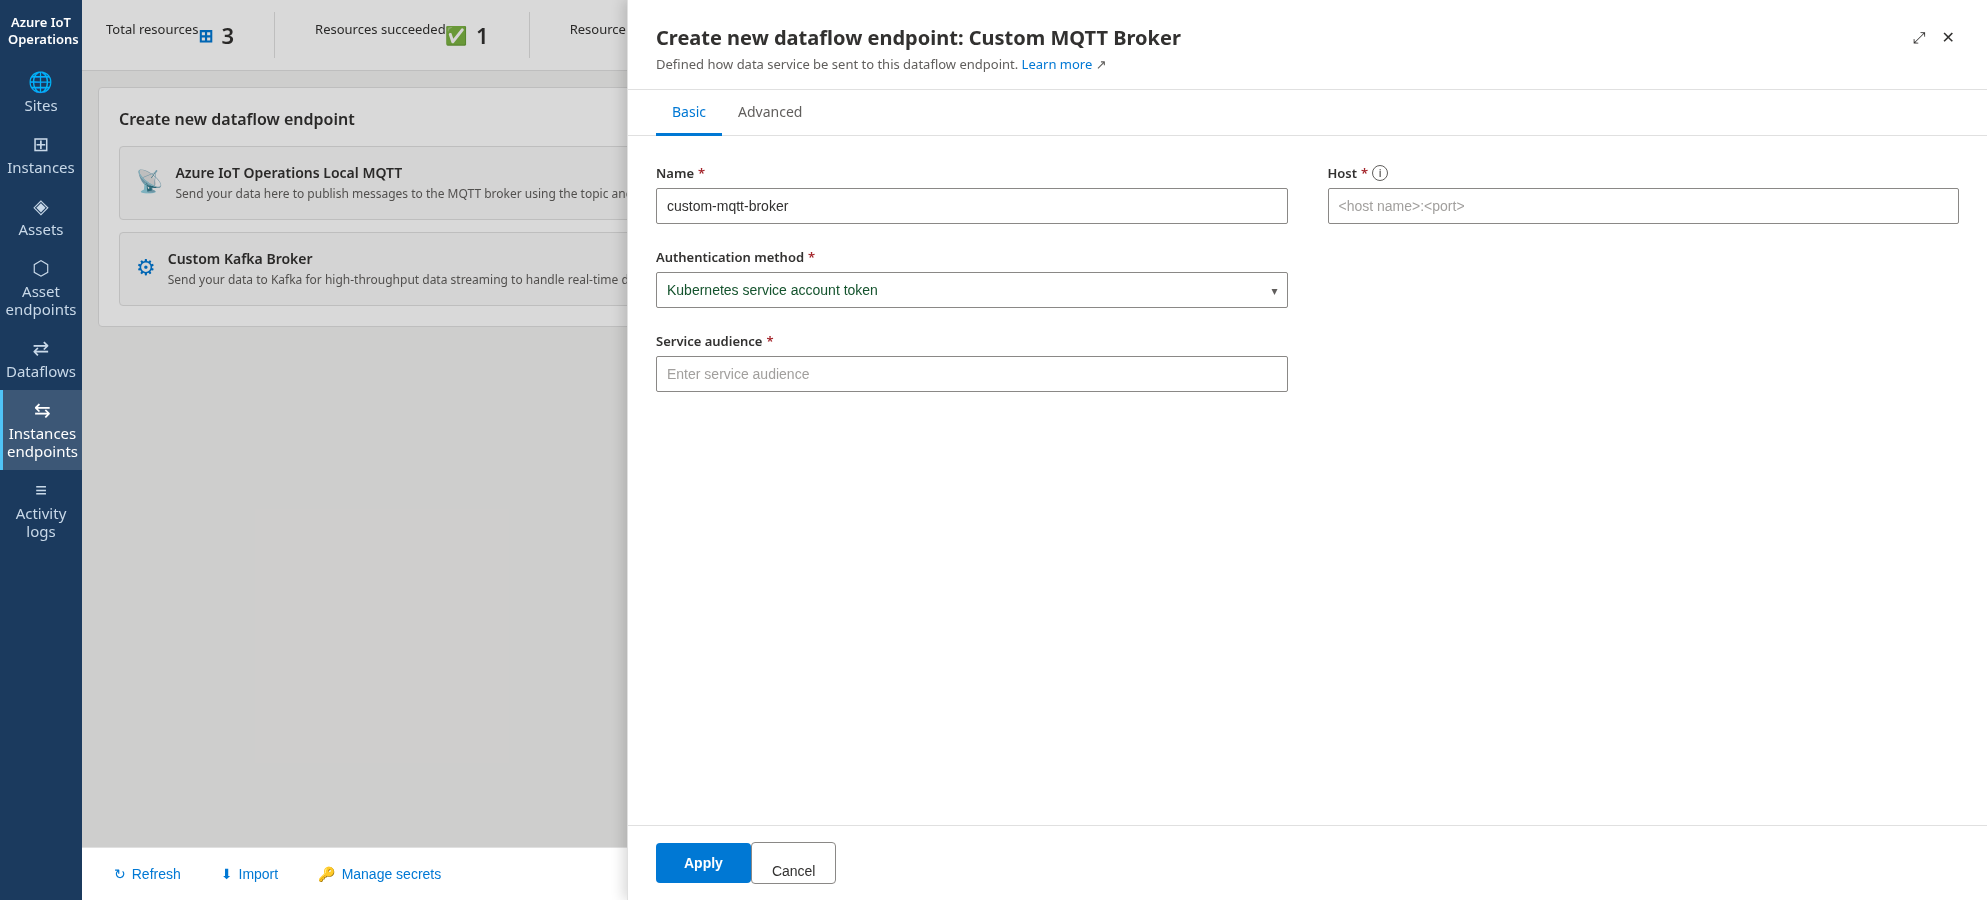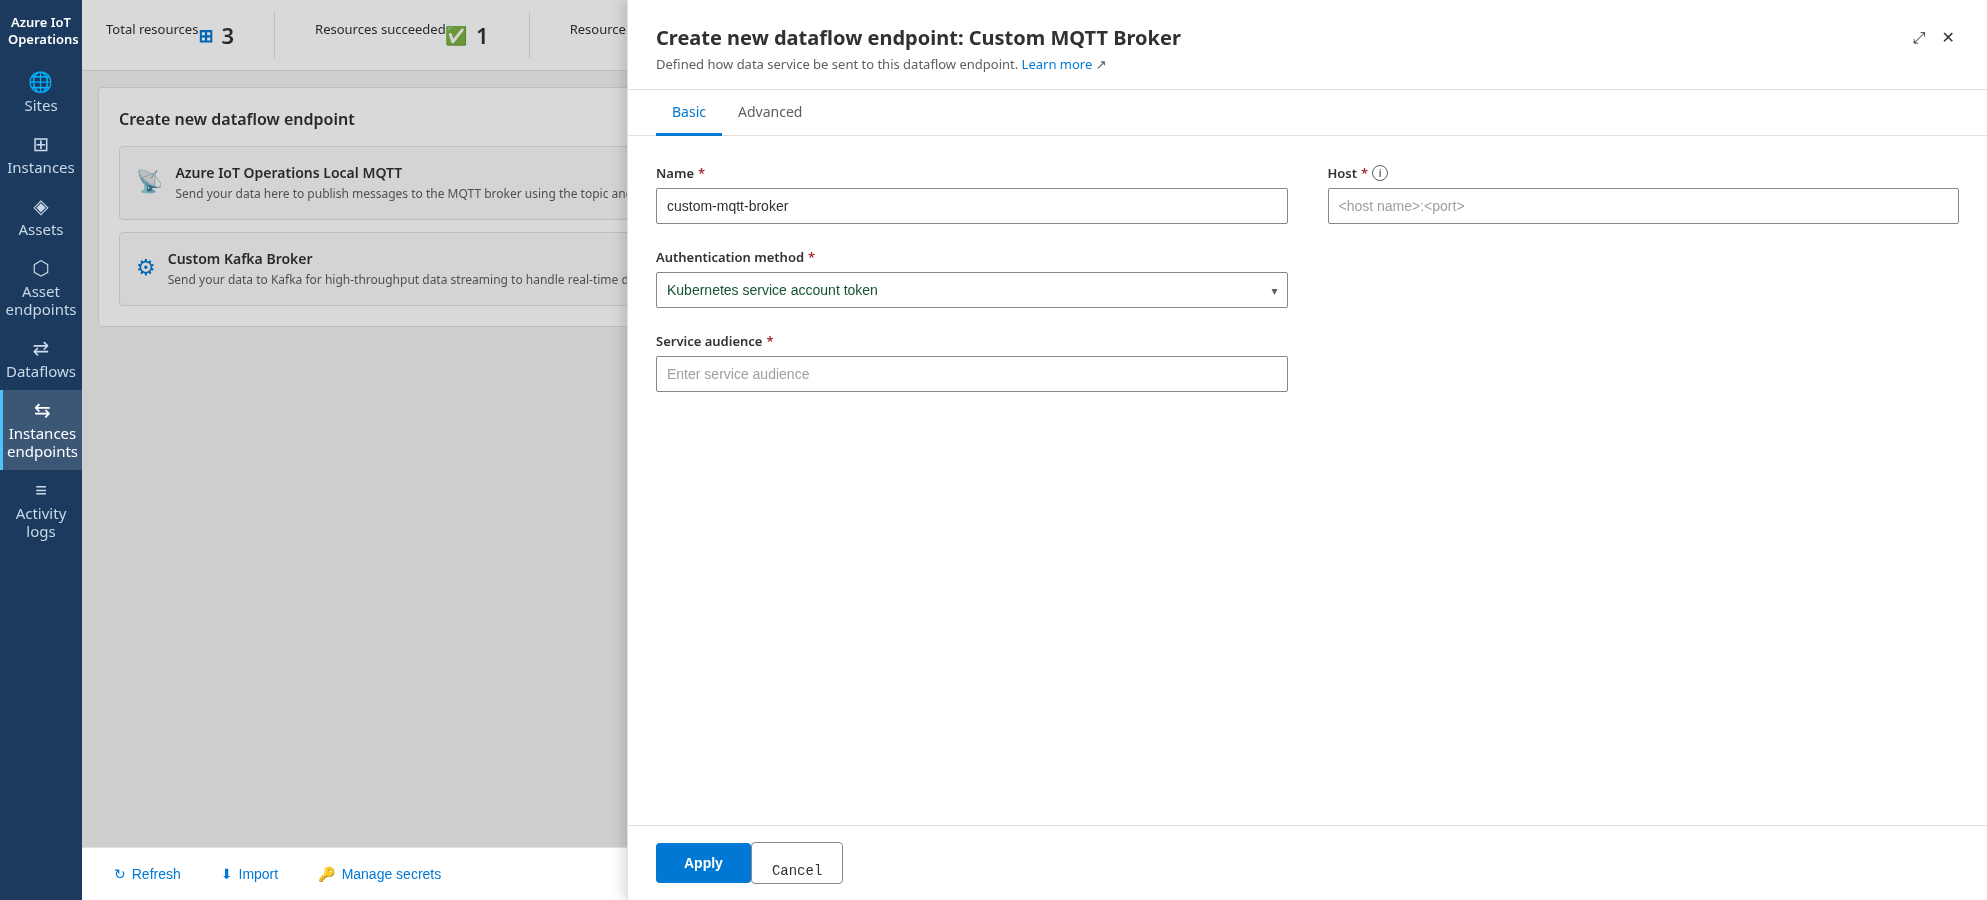--- a/index.html
+++ b/index.html
@@ -371,21 +371,20 @@
     }
     .btn-cancel {
       background: #ffffff;
       color: #323130;
       border: 1px solid #8a8886;
       border-radius: 4px;
       padding: 20px 20px;
       font-size: 14px;
       cursor: pointer;
       height: 40px;
-      font-family: Liberation Mono, monospace;
     }
 
     
     .panel-backdrop {
       position: absolute;
       right: 1360px;
       top: 0;
       left: 0;
       height: 900px;
       background: rgba(0,0,0,0.15);

